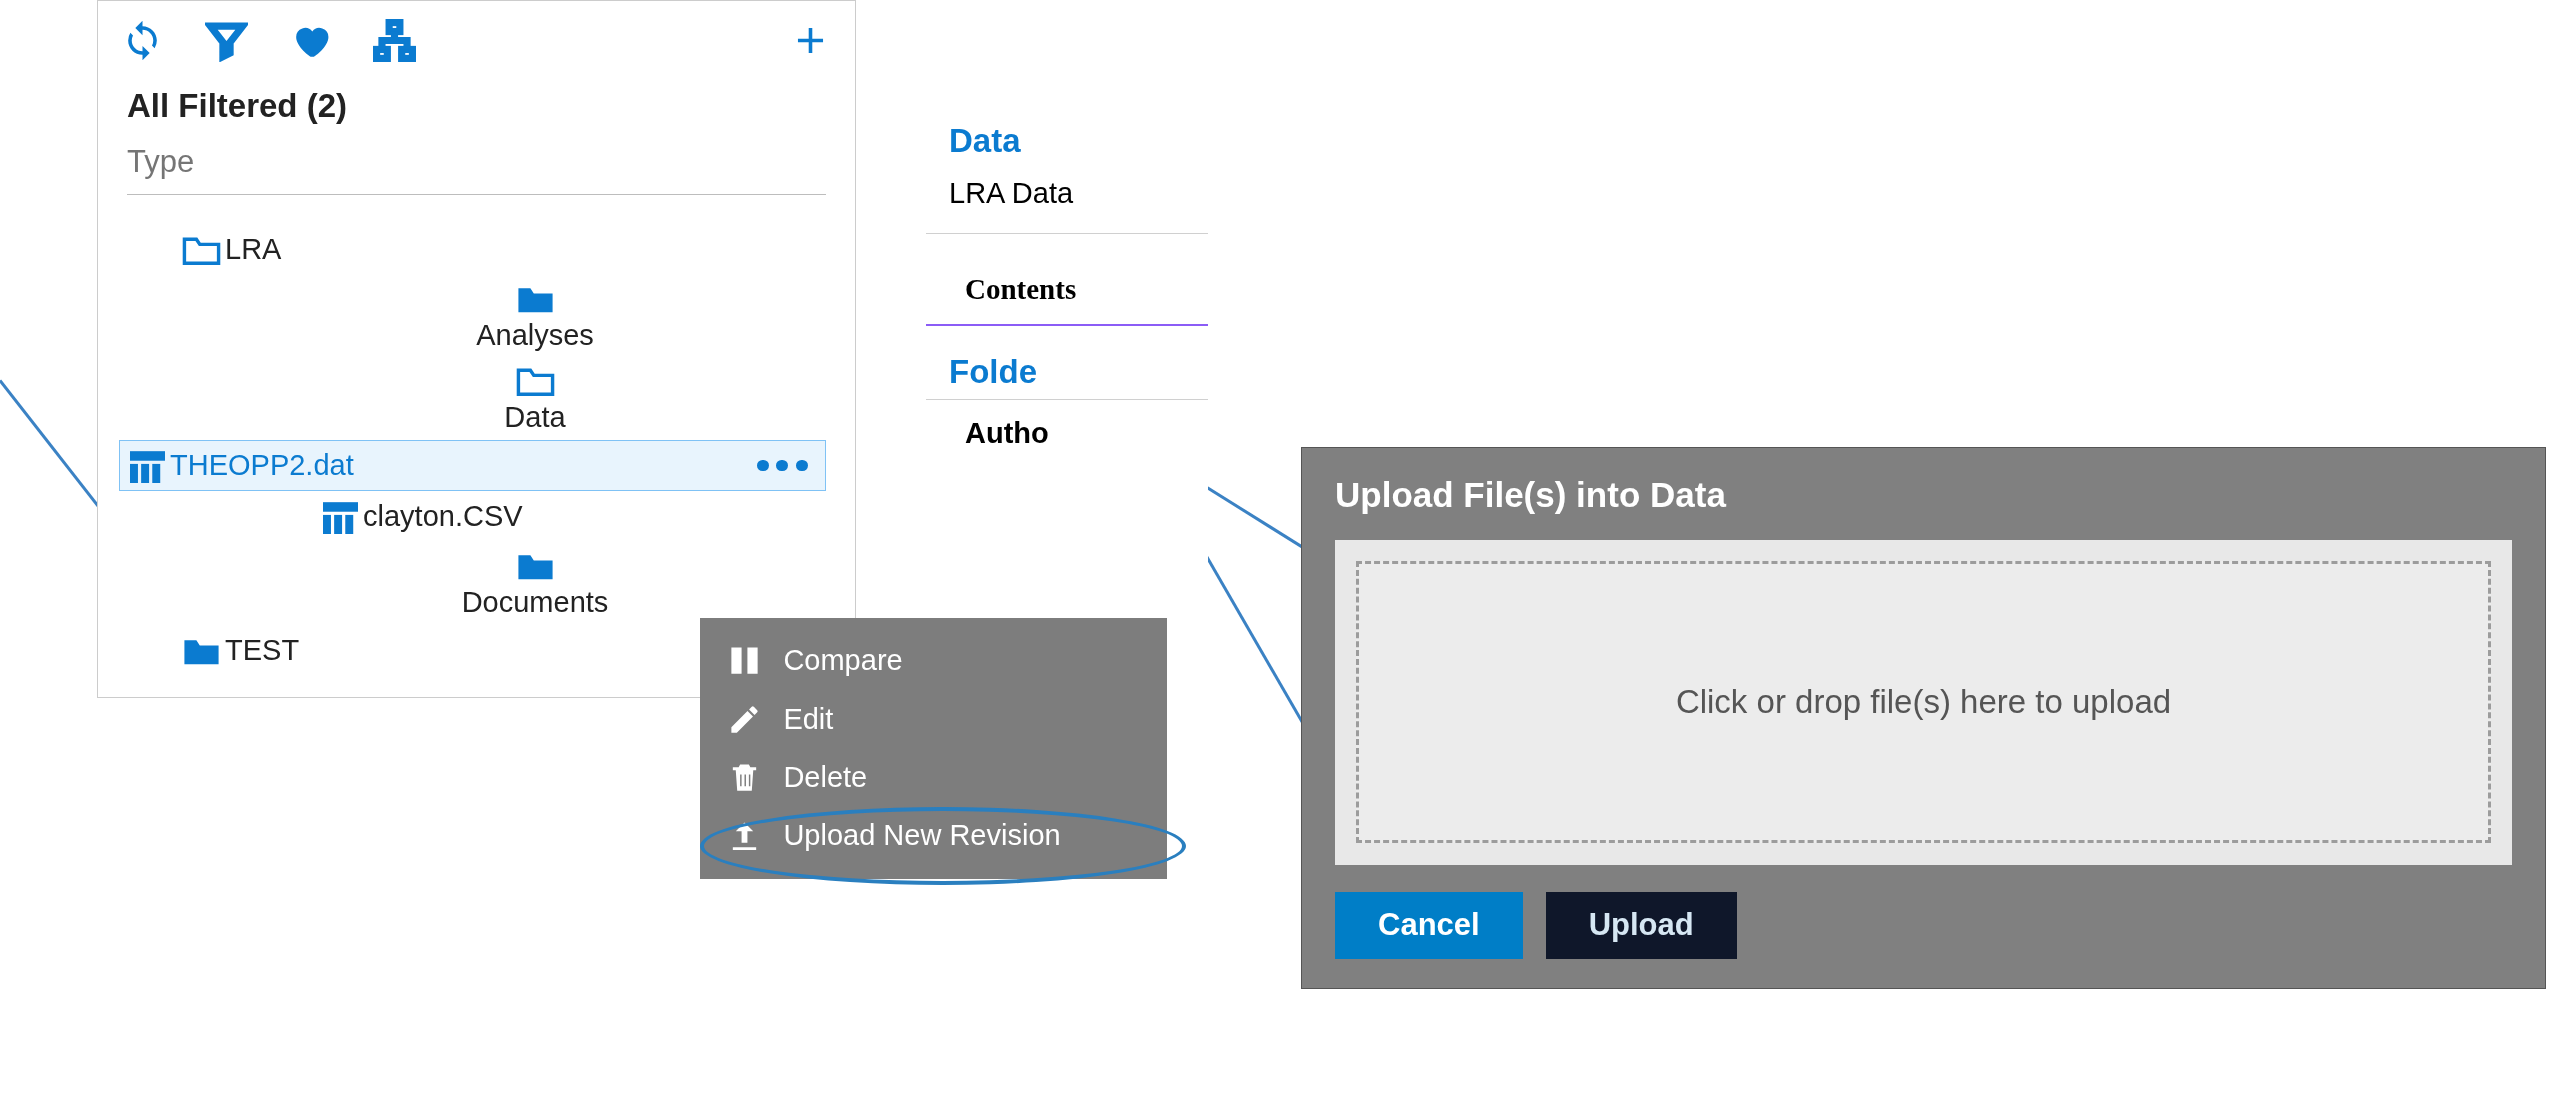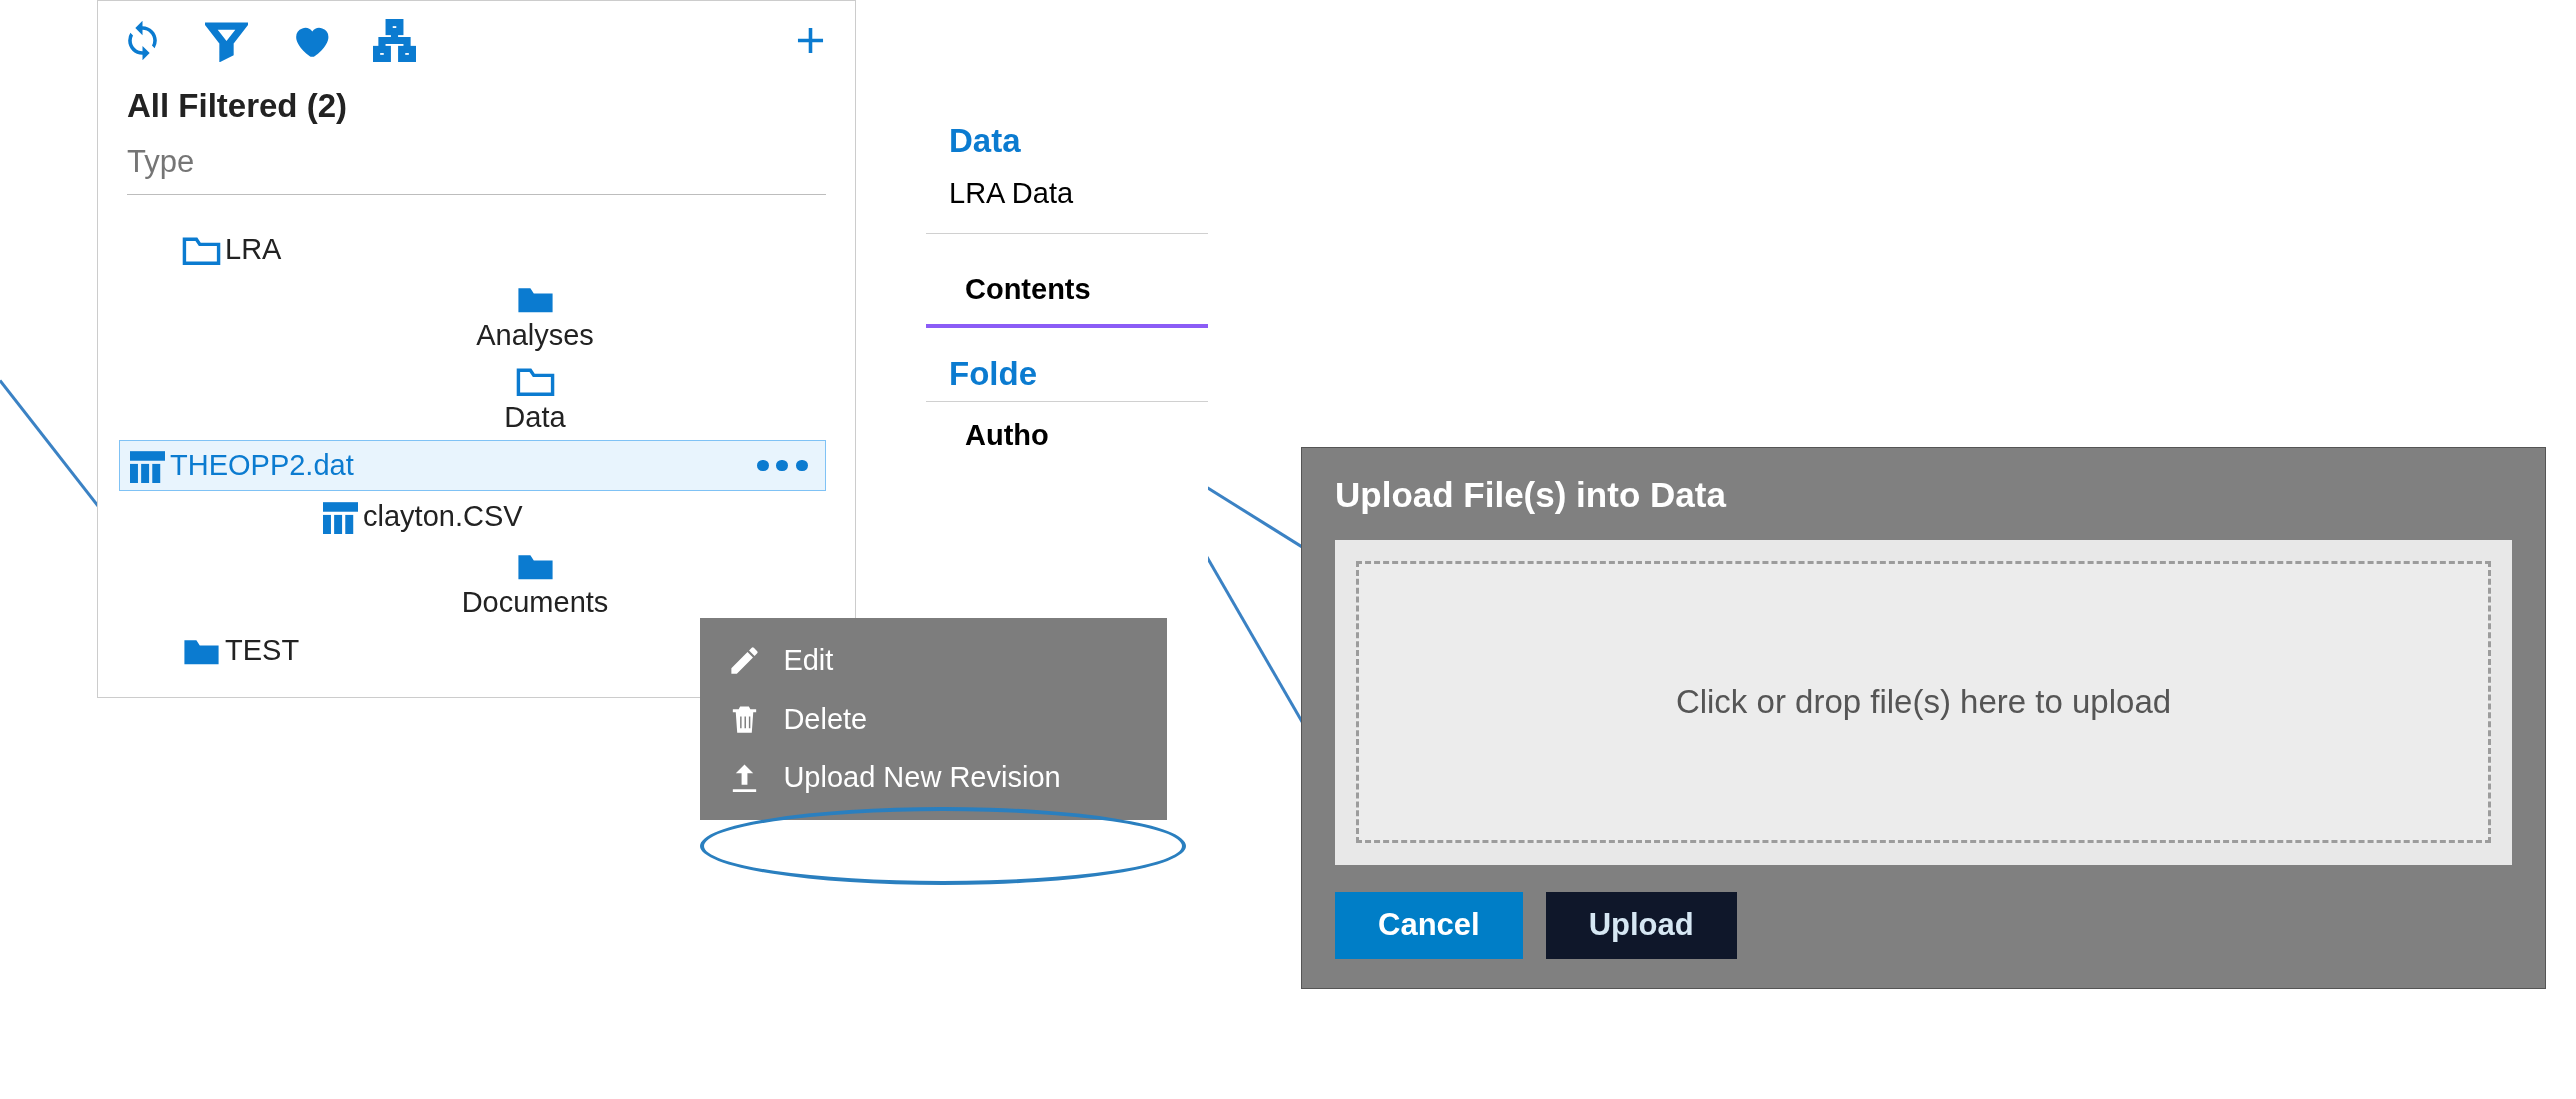--- a/index.html
+++ b/index.html
@@ -127,21 +127,22 @@
       font-weight: bold;
       padding: 23px 23px 7.8px 23px;
     }
     .right-panel .section-sub {
       padding: 9.7px 23px 23px 23px;
       border-bottom: 1px solid #d0d0d0;
     }
     .right-panel .contents-hdr {
       font-weight: bold;
       padding: 39px 23px 17.5px 39px;
-      border-bottom: 4px solid #8b5cf6;
+      border-bottom: 2px solid #8b5cf6;
+      font-family: Liberation Serif, serif;
     }
     .right-panel .folder-hdr {
       color:#0b7bd0; font-weight:bold; font-size:33px;
       padding: 27px 23px 7.8px 23px; border-bottom:1px solid #d0d0d0;
     }
     .right-panel .author-hdr { font-weight:bold; padding: 17.5px 23px 7.8px 39px; }
 
     
     .line {
       position:absolute; background: #3b82c4; height:2.9px; transform-origin: left center;
@@ -307,20 +308,26 @@
         <span>TEST</span>
       </div>
 
     </div>
   </div>
 </div>
 
 <div class="context-menu">
   <div class="ctx-item">
     <svg viewBox="0 0 24 24">
+        <path d="M3 3h7v18H3zM14 3h7v18h-7z"></path>
+      </svg>
+    <span>Compare</span>
+  </div>
+  <div class="ctx-item">
+    <svg viewBox="0 0 24 24">
         <path d="M3 17.25V21h3.75L17.81 9.94l-3.75-3.75L3 17.25zM20.71 7.04a1 1 0 000-1.41l-2.34-2.34a1 1 0 00-1.41 0l-1.83 1.83 3.75 3.75 1.83-1.83z"></path>
       </svg>
     <span>Edit</span>
   </div>
   <div class="ctx-item">
     <svg viewBox="0 0 24 24">
         <path d="M6 7h12l-1 14H7L6 7zm3-4h6l1 2h4v2H4V5h4l1-2zM9 10v8h1v-8H9zm3 0v8h1v-8h-1zm3 0v8h1v-8h-1z"></path>
       </svg>
     <span>Delete</span>
   </div>

